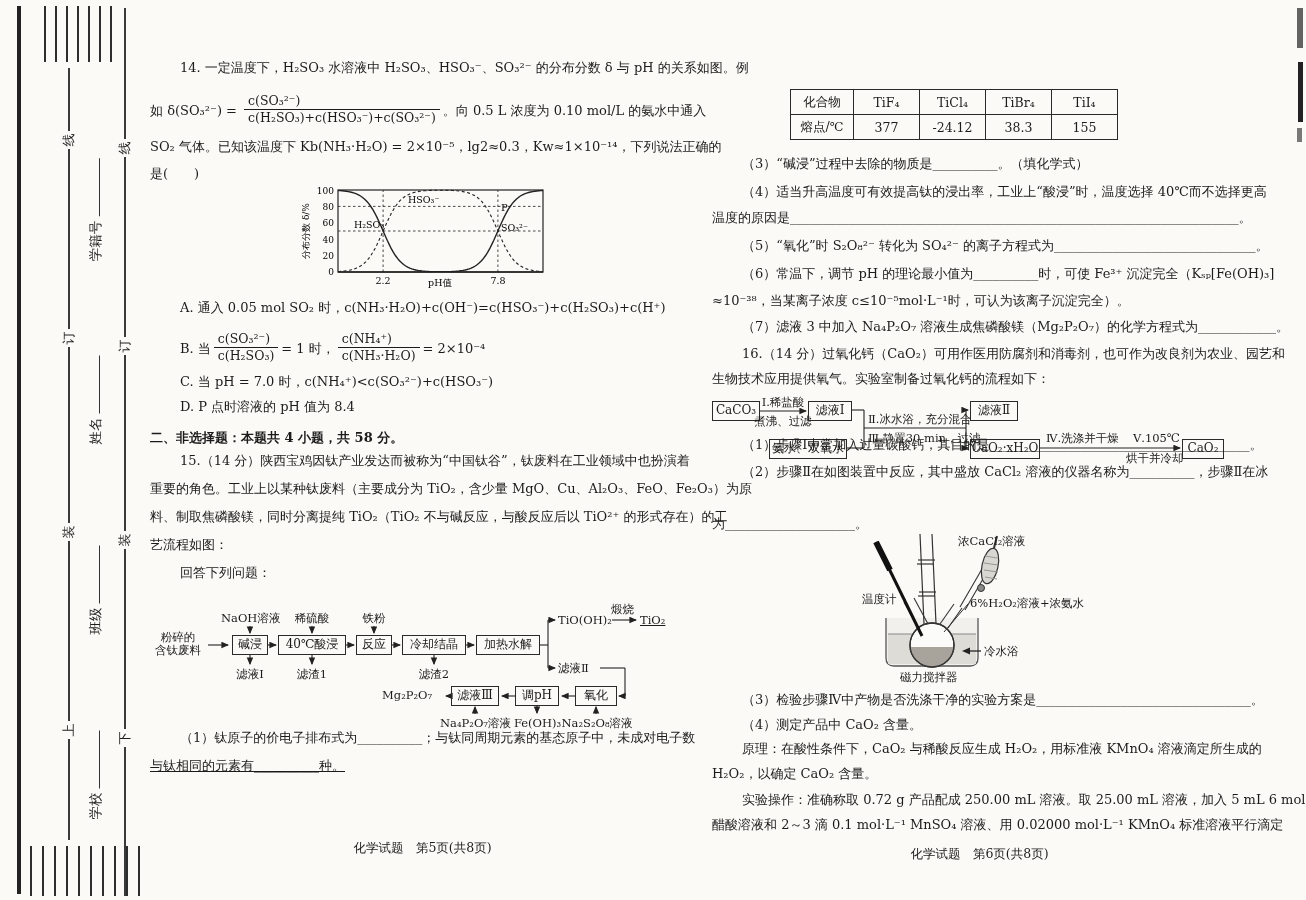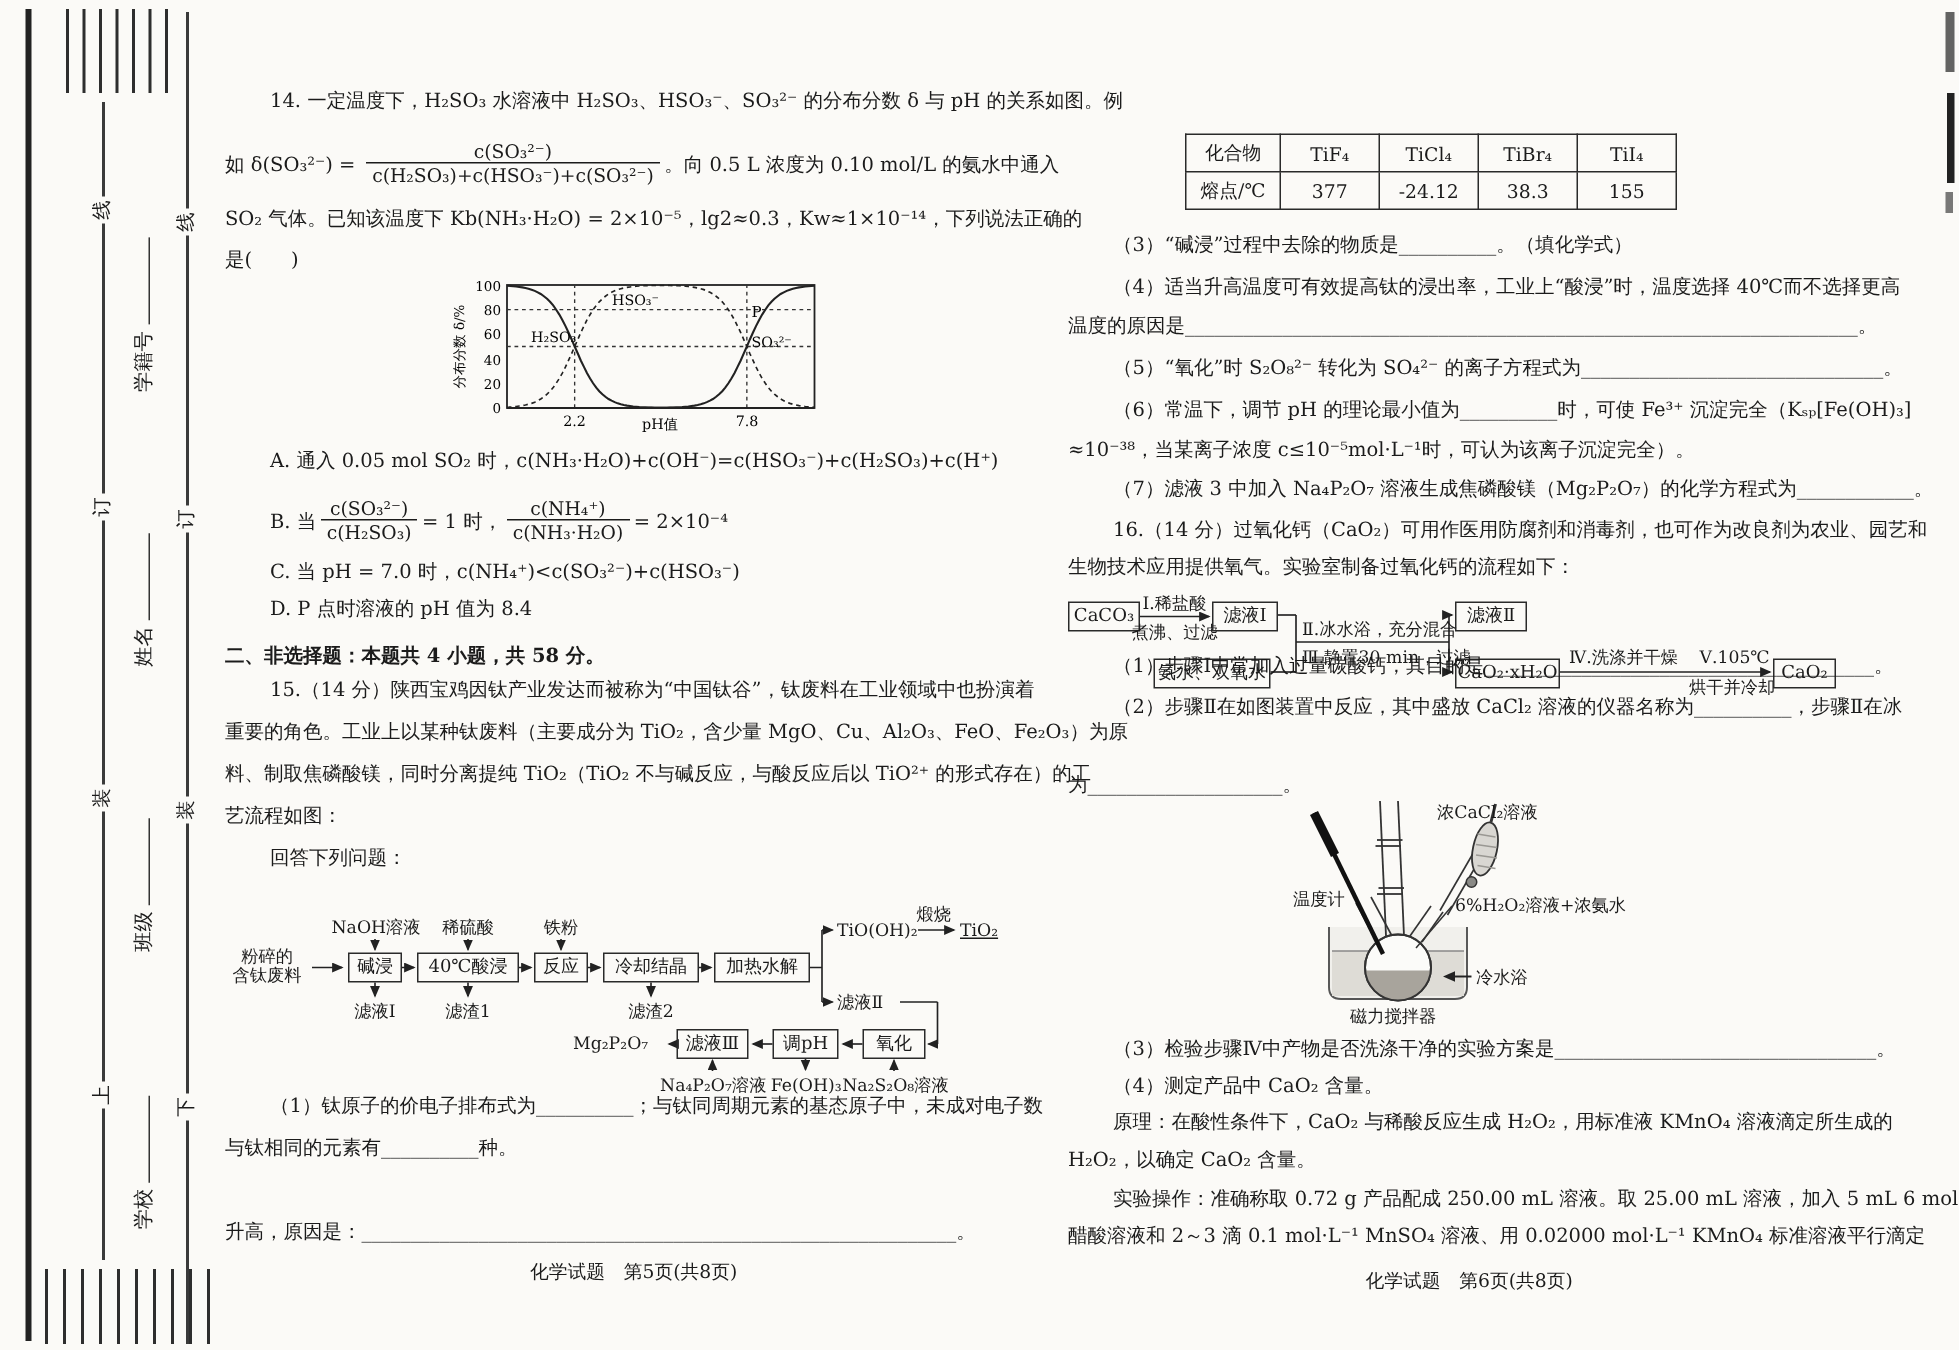--- a/index.html
+++ b/index.html
@@ -4,21 +4,21 @@
 <style>
   html,body{margin:0;padding:0;background:#e8e8e6;}
   .page{position:relative;width:1306px;height:900px;background:#fbfaf7;overflow:hidden;
         font-family:"DejaVu Serif","Liberation Serif",serif;color:#1b1b1b;}
   .tl{position:absolute;left:0;white-space:nowrap;font-size:13px;line-height:16px;}
   .tl.ind{left:30px;}
   .bold{font-weight:bold;}
   .col{position:absolute;top:0;height:900px;}
   #col5{left:150px;width:545px;}
   #col6{left:712px;width:535px;margin-top:16px;}
-  .frac{display:inline-block;vertical-align:middle;text-align:center;font-size:12.5px;line-height:1.25;margin:0 3px;transform:translateY(-2px);}
+  .frac{display:inline-block;vertical-align:middle;font-size:12.5px;line-height:1.25;margin:0 3px;transform:translateY(-2px);}
   .frac .fn{display:block;padding:0 4px;border-bottom:1px solid #1b1b1b;}
   .frac .fd{display:block;padding:0 4px;}
   
   .flow{position:absolute;}
   .fbox{position:absolute;box-sizing:border-box;border:1.2px solid #2a2a2a;height:20px;
         font-size:12px;line-height:17px;text-align:center;white-space:nowrap;}
   .flbl{position:absolute;font-size:11.5px;line-height:13px;white-space:nowrap;}
   .flbl.c{text-align:center;}
   .flow svg,.app svg{position:absolute;left:0;top:0;}
   
@@ -200,22 +200,21 @@
       <div class="fbox" style="left:425px;top:110px;width:42px;">氧化</div>
       <div class="fbox" style="left:365px;top:110px;width:44px;">调pH</div>
       <div class="fbox" style="left:301px;top:110px;width:48px;">滤液Ⅲ</div>
       <div class="flbl" style="left:232px;top:113px;">Mg₂P₂O₇</div>
       <div class="flbl c" style="left:283px;top:141px;width:85px;">Na₄P₂O₇溶液</div>
       <div class="flbl c" style="left:360px;top:141px;width:55px;">Fe(OH)₃</div>
       <div class="flbl c" style="left:403px;top:141px;width:88px;">Na₂S₂O₈溶液</div>
     </div>
 
     <div class="tl ind" style="top:730px;">（1）钛原子的价电子排布式为__________；与钛同周期元素的基态原子中，未成对电子数</div>
-    <div class="tl" style="top:758px;">与钛相同的元素有__________种。</div>
-    <div class="tl" style="top:814px;">升高，原因是：_____________________________________________________________。</div>
+    <div class="tl" style="top:758px;text-decoration:underline;">与钛相同的元素有__________种。</div>
 
     <div class="footer" style="top:840px;">化学试题　第5页(共8页)</div>
   </div>
 
   <div id="col6" class="col">
 
     <table class="mp" style="left:78px;top:73px;">
       <tbody>
           <tr>
         <td style="width:62px;">化合物</td>

